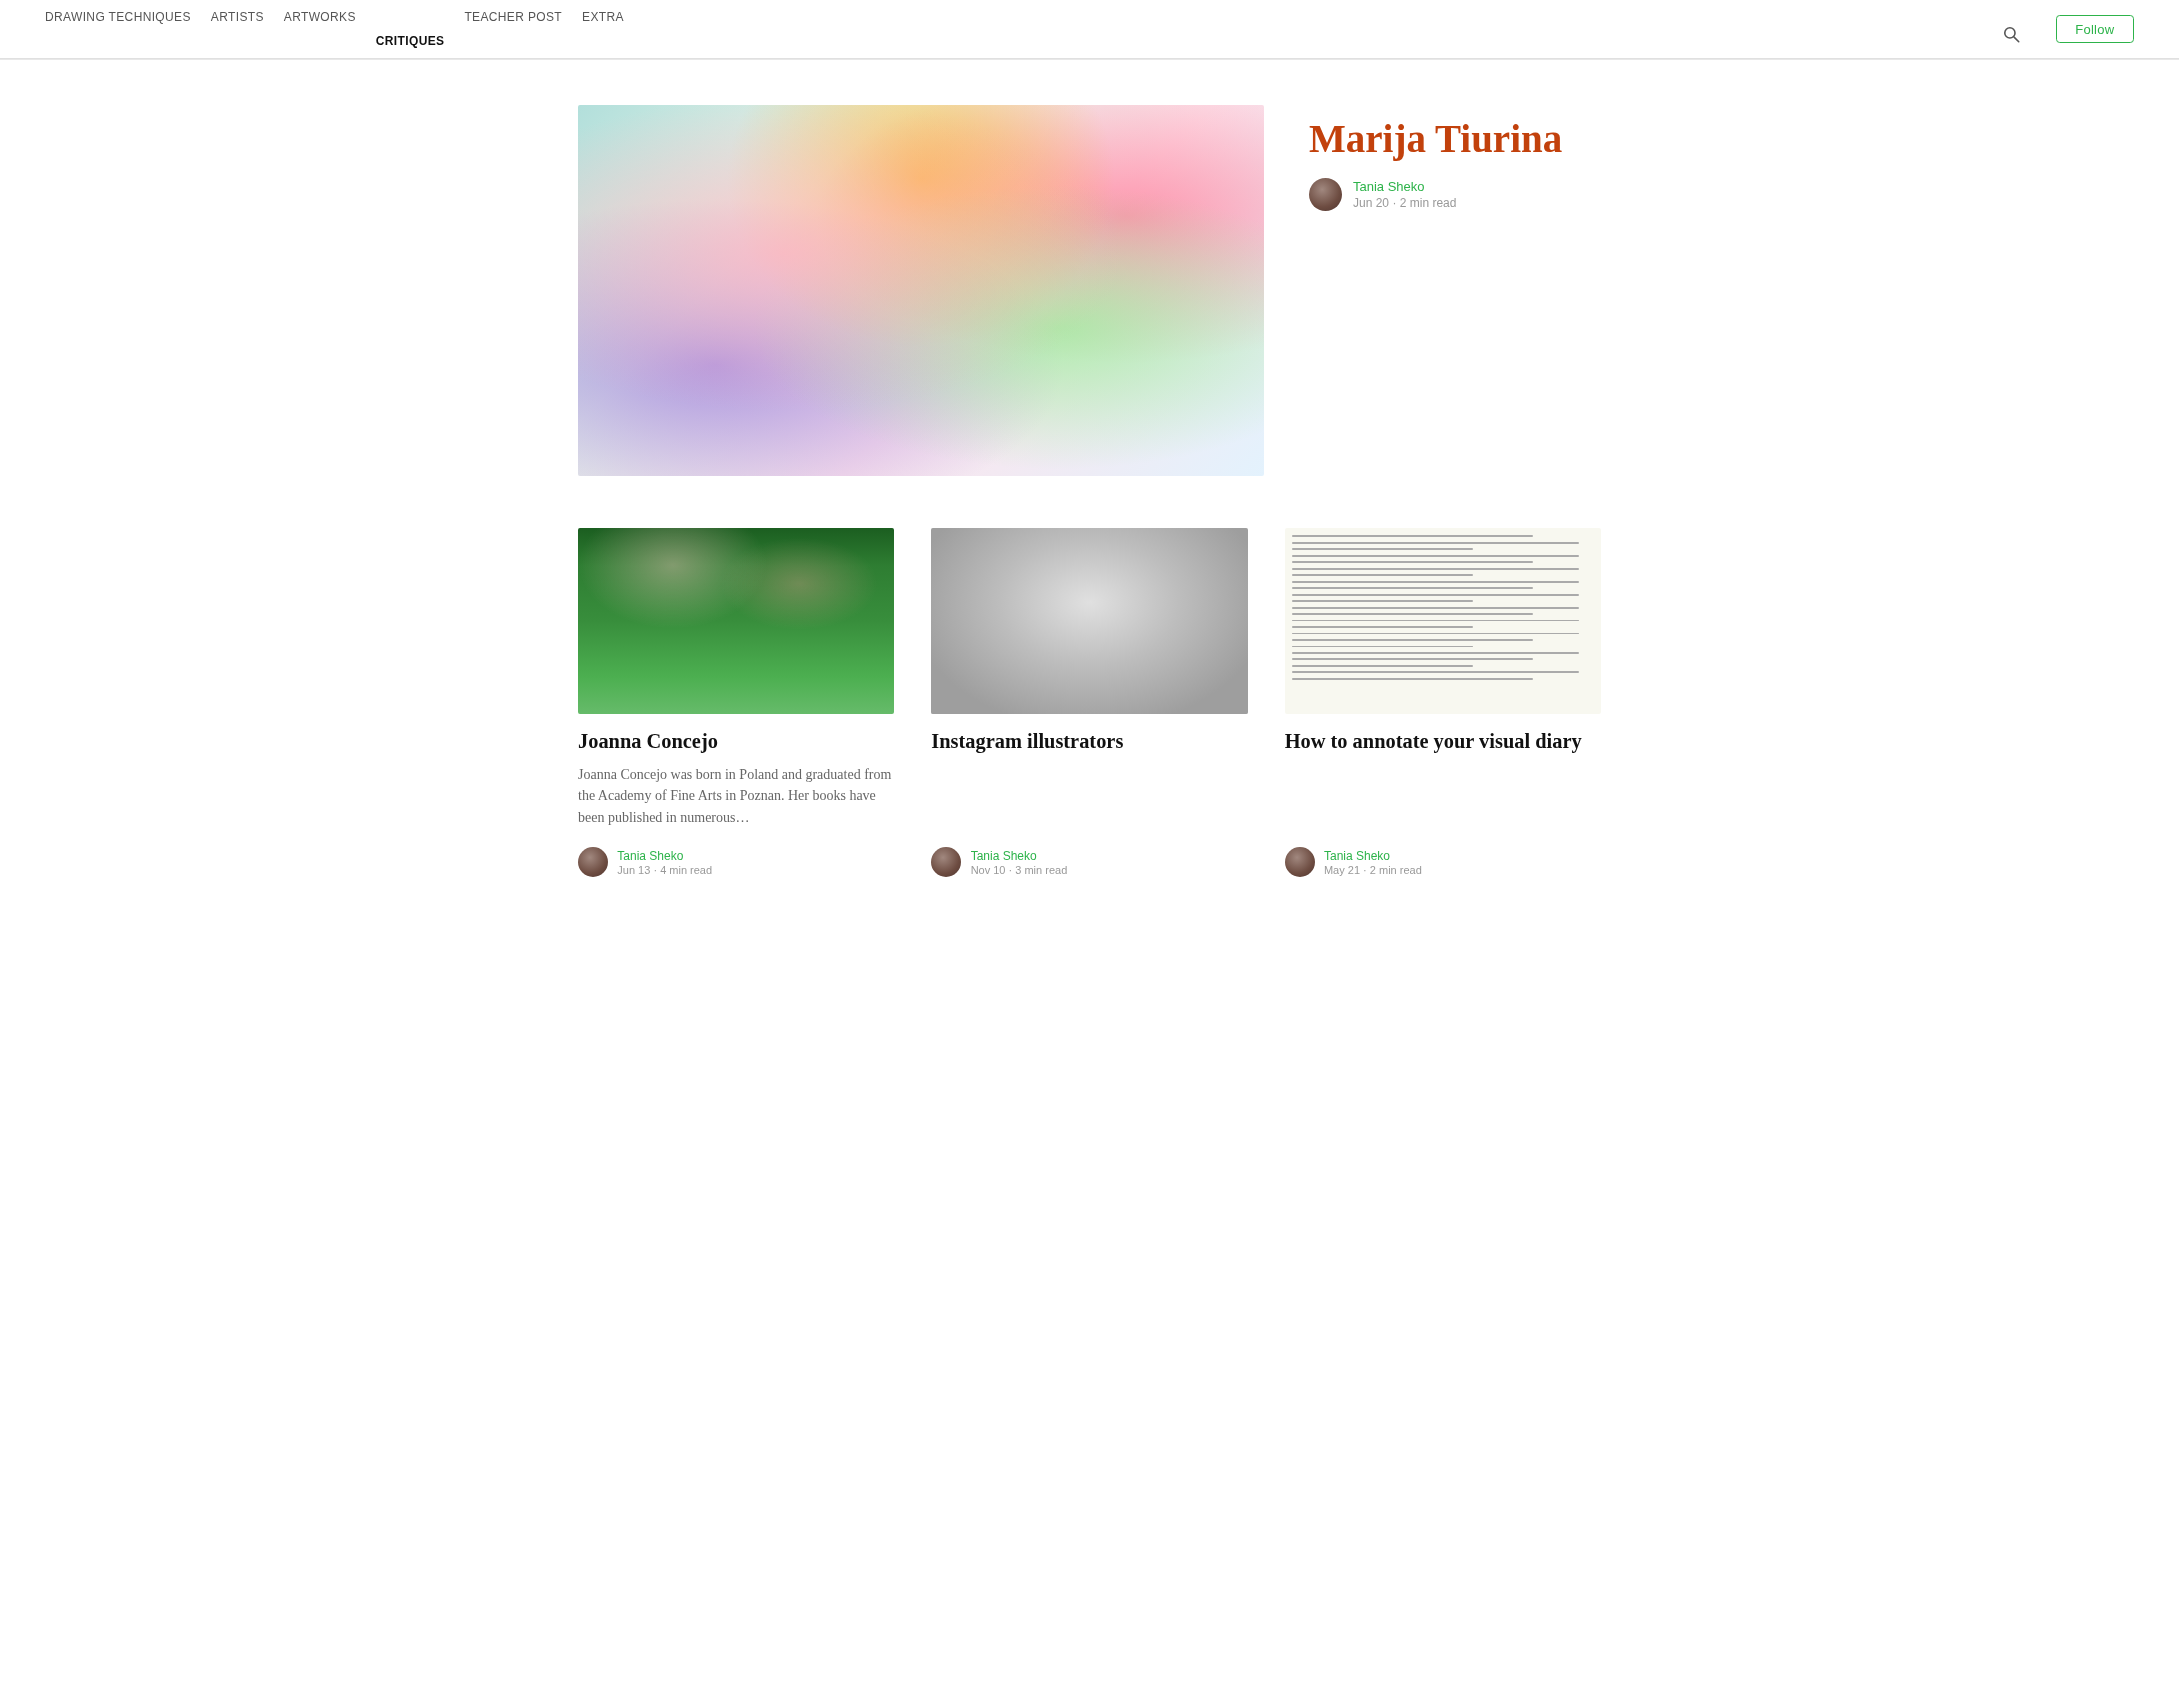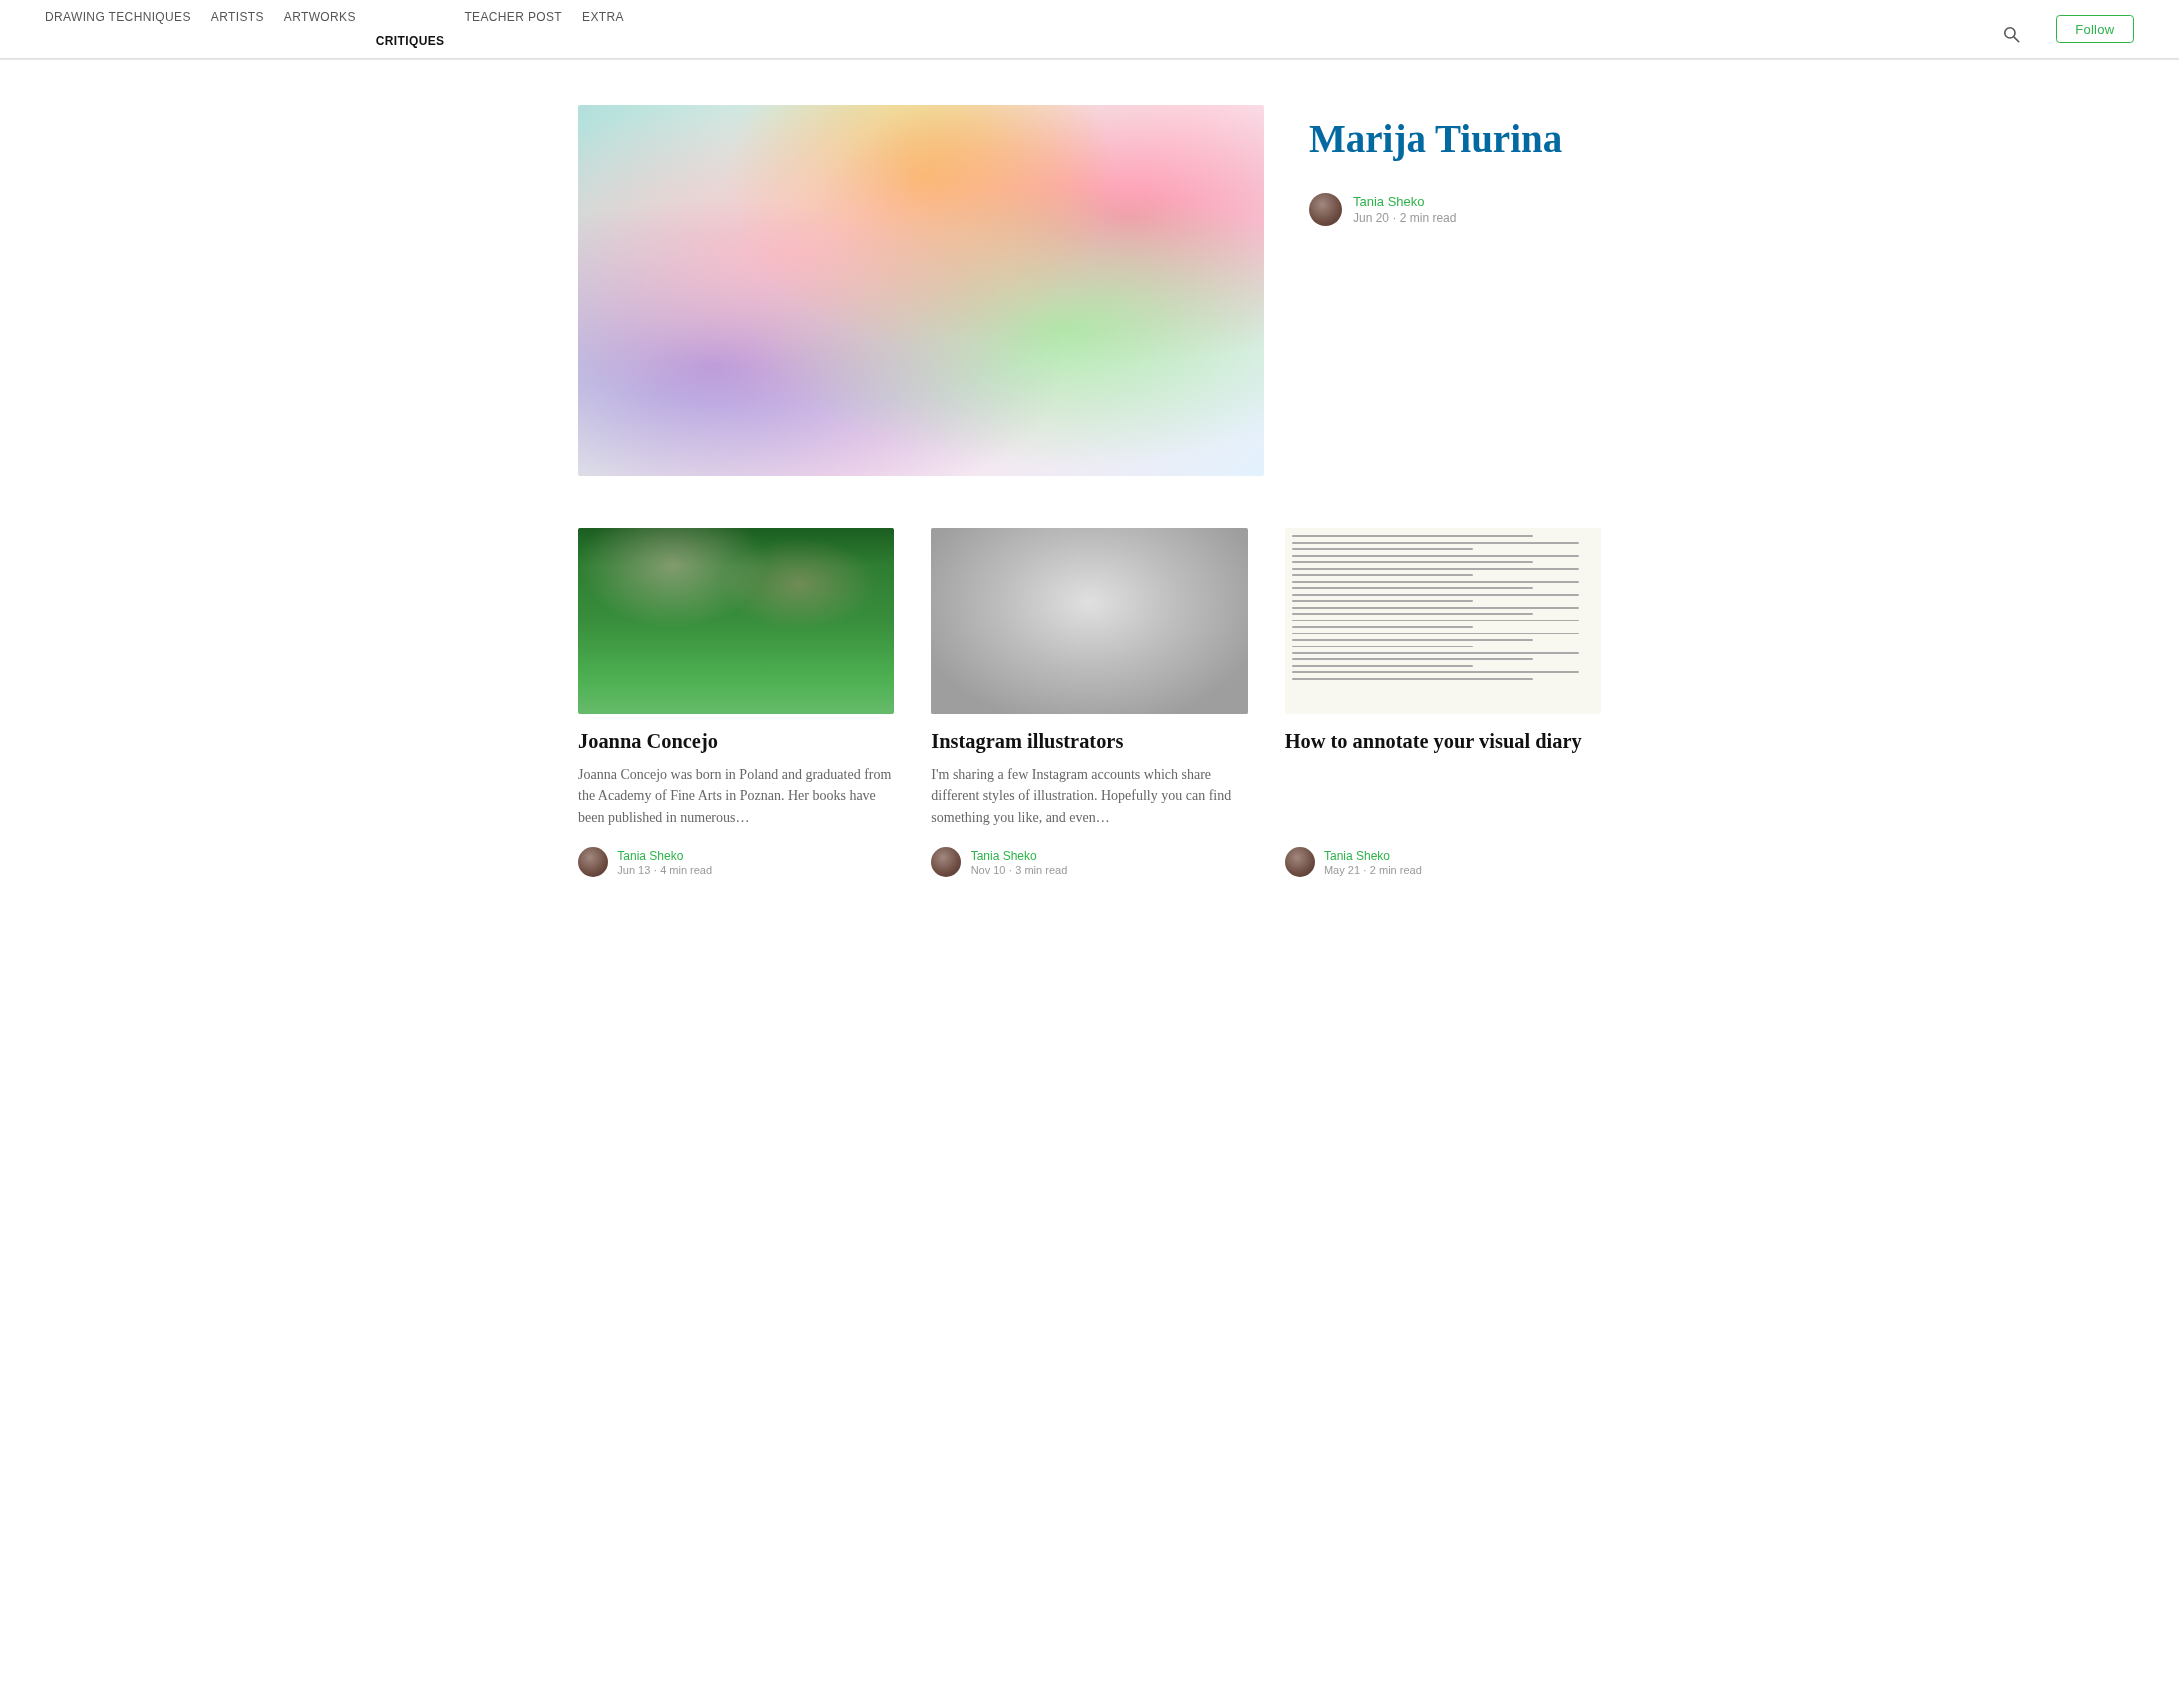--- a/index.html
+++ b/index.html
@@ -101,23 +101,23 @@
         linear-gradient(135deg, #b2dfdb 0%, #e8f5e9 30%, #fce4ec 60%, #e3f2fd 100%);
     }
     .featured-text {
       flex: 1;
       padding-top: 11px;
     }
     .featured-title {
       font-family: Georgia, serif;
       font-size: 39px;
       font-weight: 700;
-      color: #0369a1;
+      color: #c2410c;
       line-height: 1.2;
-      margin-bottom: 30px;
+      margin-bottom: 15px;
     }
     .featured-desc {
       font-size: 16.7px;
       color: #555;
       line-height: 1.6;
       margin-bottom: 30px;
     }
     .author-row {
       display: flex;
       align-items: center;
@@ -342,21 +342,20 @@
           </span>
         </div>
       </div>
     </div>
 
     <div class="grid-card">
       <div class="grid-image">
         <div class="portrait-img"></div>
       </div>
       <h2 class="grid-title">Instagram illustrators</h2>
-      <p class="grid-desc">I'm sharing a few Instagram accounts which share different styles of illustration. Hopefully you can find something you like, and even…</p>
       <div class="grid-author-row">
         <div class="grid-avatar">
           <div class="grid-avatar-img"></div>
         </div>
         <div class="grid-author-info">
           <span class="grid-author-name">Tania Sheko</span>
           <span class="grid-post-meta">
             <span>Nov 10</span>
             <span> · </span>
             <span>3 min read</span>

